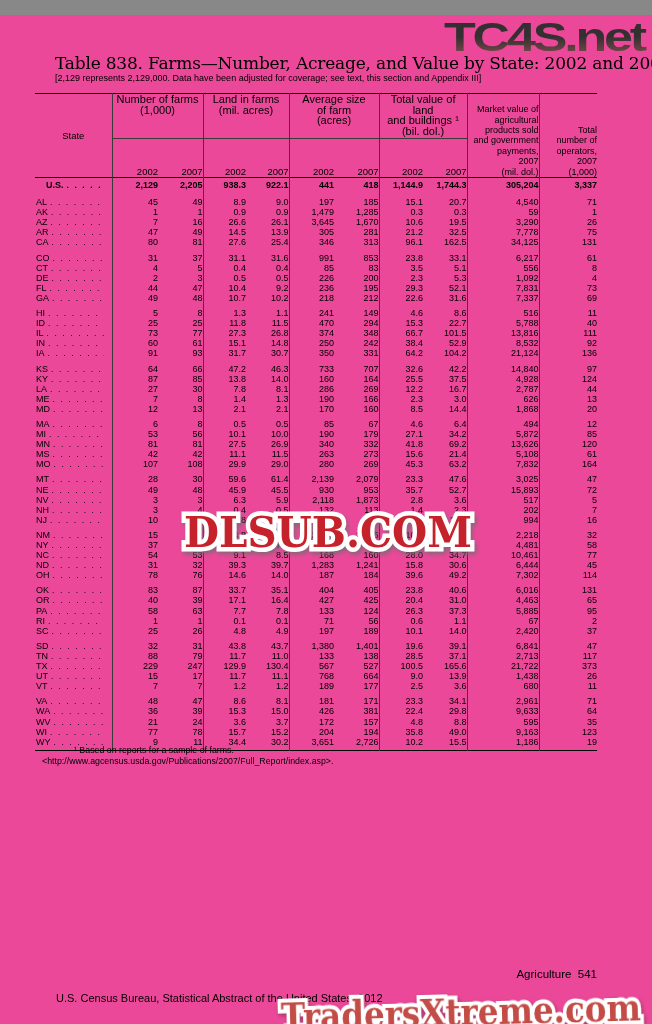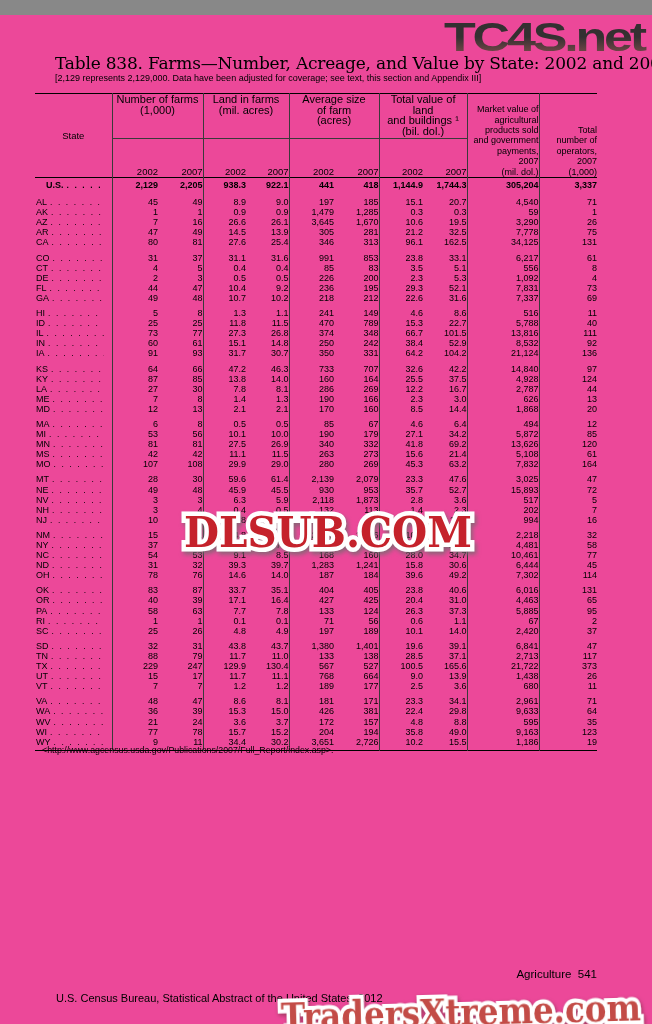--- a/index.html
+++ b/index.html
@@ -363,21 +363,21 @@
             <div class="strow">
               <span class="stname">ID</span>
               <span class="dots">. . . . . . . . . . . . . . . . . . . . </span>
             </div>
           </td>
           <td class="num c0 bl">25</td>
           <td class="num c1">25</td>
           <td class="num c2 bl">11.8</td>
           <td class="num c3">11.5</td>
           <td class="num c4 bl">470</td>
-          <td class="num c5">789</td>
+          <td class="num c5">294</td>
           <td class="num c6 bl">15.3</td>
           <td class="num c7">22.7</td>
           <td class="num c8 bl">5,788</td>
           <td class="num c9 bl">40</td>
         </tr>
         <tr>
           <td class="st-cell">
             <div class="strow">
               <span class="stname">IL</span>
               <span class="dots">. . . . . . . . . . . . . . . . . . . . </span>
@@ -1077,20 +1077,21 @@
       </tbody>
     </table>
 
   <div class="wm-mid">
     <svg width="316" height="64">
       <text x="158" y="46" text-anchor="middle" font-family="DejaVu Serif, serif" font-weight="bold" font-size="42" fill="#c5222b" stroke="#ffffff" stroke-width="9" paint-order="stroke" textLength="288" lengthAdjust="spacingAndGlyphs">DLSUB.COM</text>
     </svg>
   </div>
 
   <div class="foot">
+    <div class="fn">¹ Based on reports for a sample of farms.</div>
     <div>&lt;http://www.agcensus.usda.gov/Publications/2007/Full_Report/index.asp&gt;.</div>
   </div>
 
   <div class="pg-label">Agriculture  541</div>
   <div class="credit">U.S. Census Bureau, Statistical Abstract of the United States: 2012</div>
 
   <div class="wm-bottom">
     <svg width="386" height="62">
       <text x="193" y="44" text-anchor="middle" font-family="DejaVu Serif, serif" font-weight="bold" font-size="38" fill="#c34c47" stroke="#ffffff" stroke-width="8" paint-order="stroke" textLength="360" lengthAdjust="spacingAndGlyphs">TradersXtreme.com</text>
     </svg>

